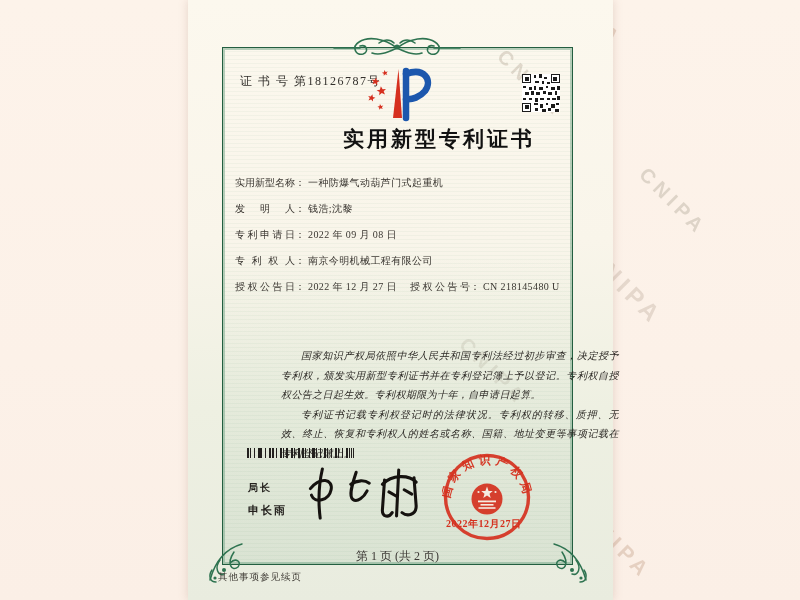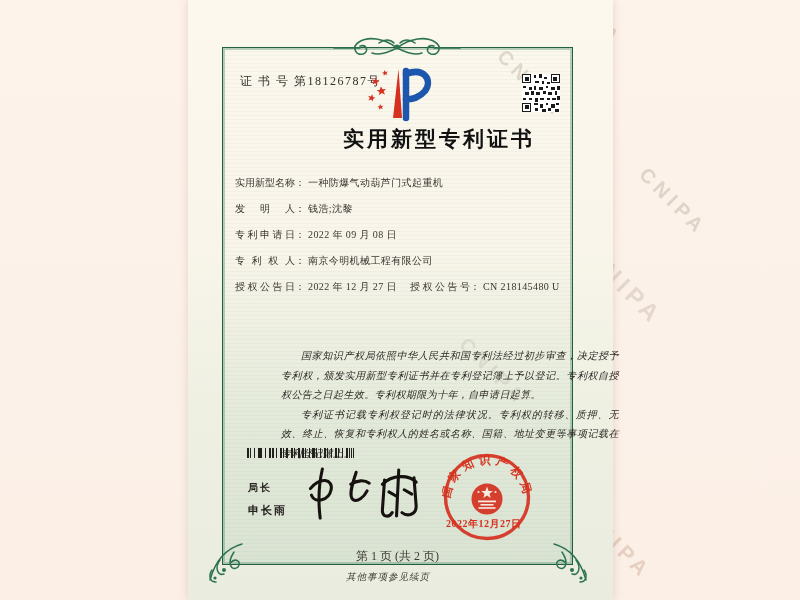--- a/index.html
+++ b/index.html
@@ -60,22 +60,22 @@
            background:
              repeating-linear-gradient(90deg,#22201e 0 2px,rgba(0,0,0,0) 2px 3px,#22201e 3px 4px,rgba(0,0,0,0) 4px 7px,#22201e 7px 8px,rgba(0,0,0,0) 8px 11px),
              repeating-linear-gradient(90deg,#22201e 0 1px,rgba(0,0,0,0) 1px 13px);}
   .director-label{position:absolute;left:60px;top:481px;font-size:10px;font-weight:bold;color:#23201d;letter-spacing:2px;}
   .director-name{position:absolute;left:60px;top:503px;font-size:11px;font-weight:bold;color:#23201d;letter-spacing:2px;}
   .signature{position:absolute;left:118px;top:460px;width:120px;height:66px;}
   .seal{position:absolute;left:254px;top:452px;width:90px;height:90px;}
   .seal-date{position:absolute;left:258px;top:517px;width:90px;font-size:10px;color:#d5311f;
              letter-spacing:.5px;font-weight:bold;white-space:nowrap;}
   .page-num{position:absolute;left:34px;width:351px;top:548px;text-align:center;font-size:12px;color:#3c3935;}
-  .footer-note{position:absolute;left:30px;width:340px;top:571px;text-align:center;
-               font-size:9.5px;font-style:italic;color:#3e3a34;letter-spacing:1px;}
+  .footer-note{position:absolute;left:30px;width:340px;top:571px;text-align:left;
+               font-size:9.5px;color:#3e3a34;letter-spacing:1px;}
 </style>
 </head>
 <body>
 
 <div class="stage">
 
   <span class="wm wm-a">CNIPA</span>
   <span class="wm wm-b">CNIPA</span>
   <span class="wm wm-c">CNIPA</span>
   <span class="wm wm-g">CNIPA</span>

